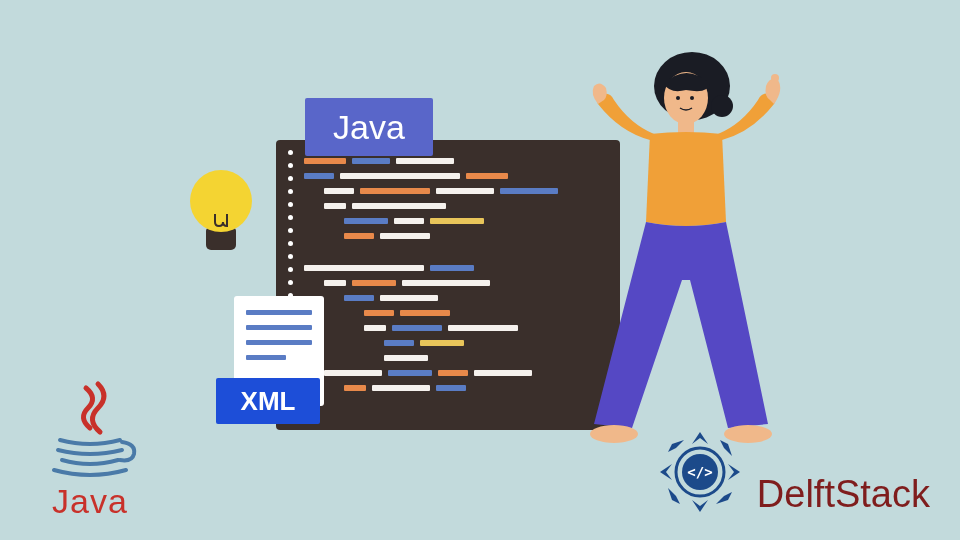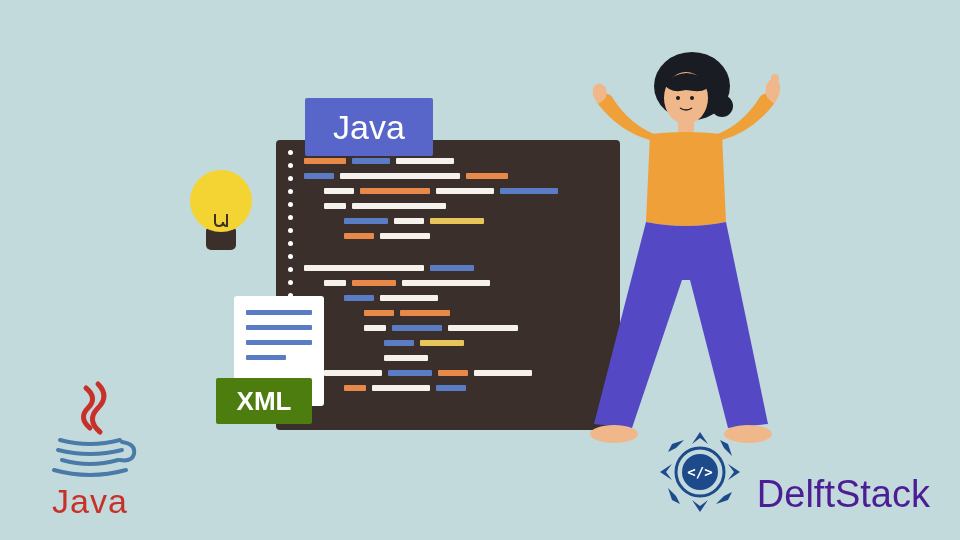--- a/index.html
+++ b/index.html
@@ -97,23 +97,23 @@
     .doc-card .dline {
       height: 5px;
       background: #5a7cc4;
       border-radius: 1px;
     }
     .doc-card .dline.short { width: 60%; }
     .xml-badge {
       position: absolute;
       left: 216px;
       top: 378px;
-      width: 96px;
+      width: 104px;
       height: 46px;
-      background: #4d7c0f;
+      background: #1d4ed8;
       color: #fff;
       font-size: 26px;
       font-weight: 600;
       display: flex;
       align-items: center;
       justify-content: center;
       border-radius: 2px;
     }
 
     
@@ -183,21 +183,21 @@
       align-items: center;
       gap: 14px;
     }
     .delft-mark {
       width: 86px;
       height: 86px;
       position: relative;
     }
     .delft-text {
       font-size: 38px;
-      color: #4c1d95;
+      color: #7f1d1d;
       font-weight: 400;
       margin-top: 45px;
     }
   </style>
 </head>
 <body>
 
 <div class="lightbulb">
   <div class="bulb-top">
     <svg class="bulb-filament" viewBox="0 0 20 16">

